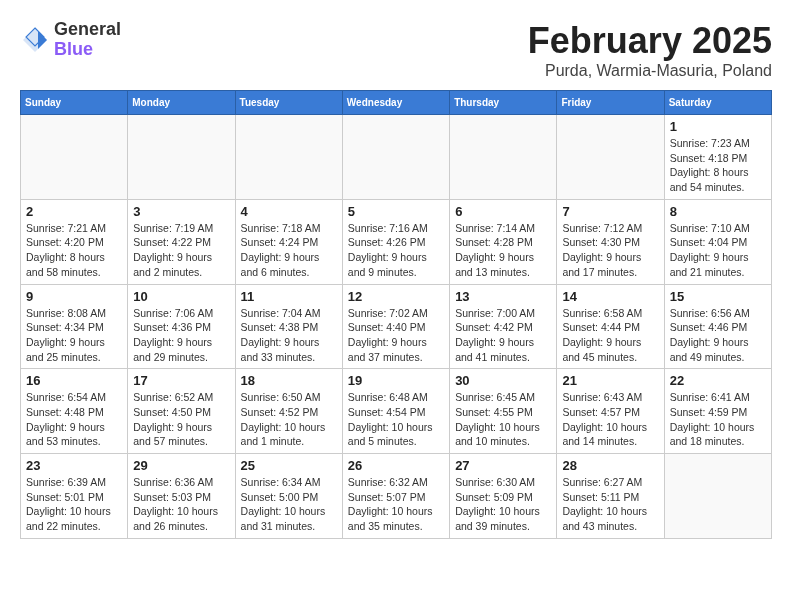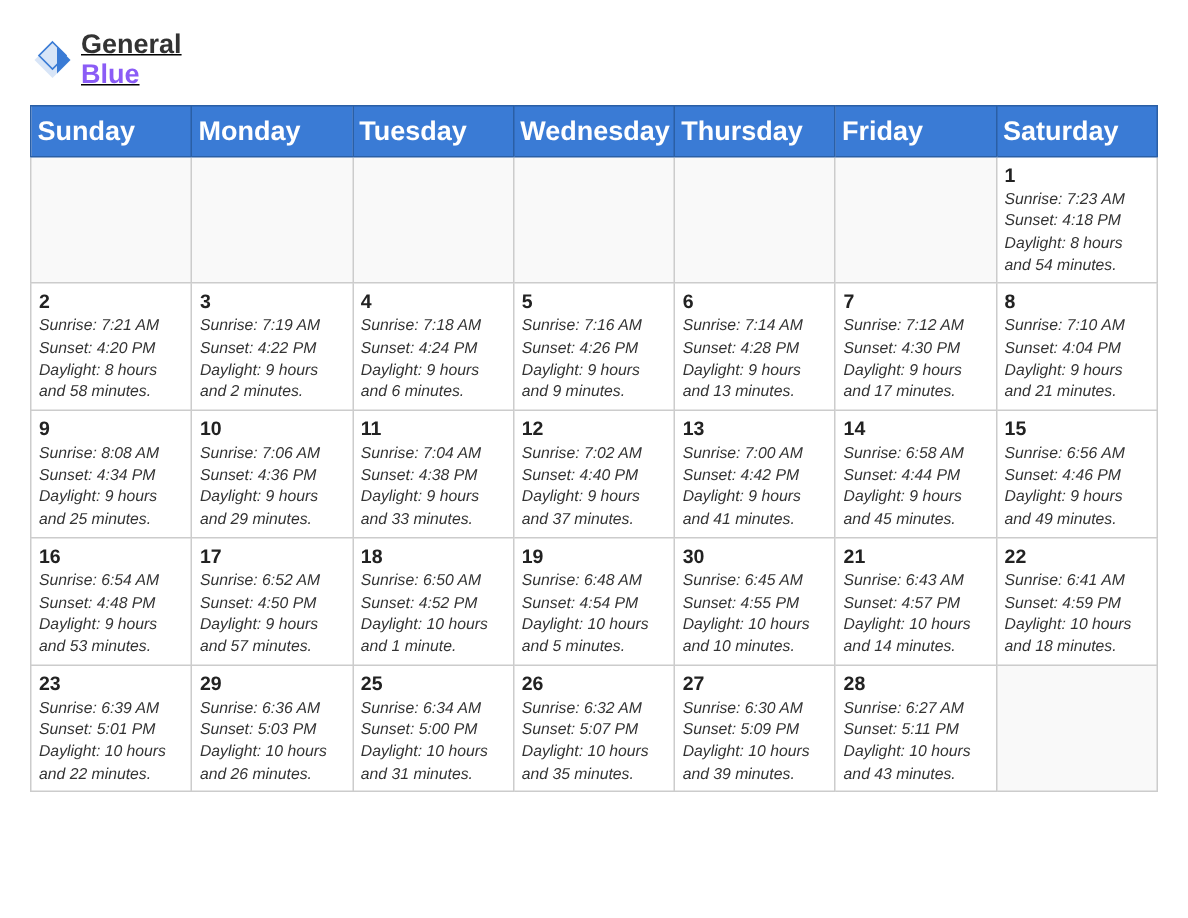--- a/index.html
+++ b/index.html
@@ -18,21 +18,20 @@
     }
     .logo {
       display: flex;
       align-items: center;
       gap: 4px;
     }
     .logo-text {
       font-size: 18px;
       font-weight: bold;
       line-height: 1.1;
-      text-decoration: underline;
     }
     .logo-general { color: #333; }
     .logo-blue { color: #8b5cf6; }
     .logo-icon {
       width: 30px;
       height: 30px;
     }
     .title-block {
       text-align: right;
     }
@@ -46,21 +45,21 @@
       color: #444;
     }
     table {
       width: 100%;
       border-collapse: collapse;
       table-layout: fixed;
     }
     th {
       background-color: #3a7bd5;
       color: #fff;
-      font-size: 18px;
+      font-size: 10px;
       font-weight: bold;
       padding: 6px 4px;
       text-align: left;
       border: 1px solid #2a5fa5;
     }
     td {
       border: 1px solid #ccc;
       vertical-align: top;
       padding: 4px 5px;
       height: 80px;
@@ -75,38 +74,41 @@
       font-size: 13px;
       font-weight: bold;
       color: #222;
       display: block;
       margin-bottom: 2px;
     }
     .day-info {
       font-size: 10.5px;
       color: #333;
       line-height: 1.4;
-      font-style: italic;
     }
   </style>
 </head>
 <body>
 
 <div class="header">
   <div class="logo">
     <svg class="logo-icon" viewBox="0 0 40 40">
       <polygon points="20,4 36,20 20,36 4,20" fill="#3a7bd5" opacity="0.2"></polygon>
       <polygon points="24,8 36,20 24,32" fill="#3a7bd5"></polygon>
       <polygon points="20,4 32,16 20,28 8,16" fill="none" stroke="#3a7bd5" stroke-width="1.5"></polygon>
     </svg>
     <div class="logo-text">
       <span class="logo-general">General</span><br>
       <span class="logo-blue">Blue</span>
     </div>
   </div>
+  <div class="title-block">
+    <div class="month-title">February 2025</div>
+    <div class="location">Purda, Warmia-Masuria, Poland</div>
+  </div>
 </div>
 
 <table>
   <thead>
     <tr>
     <th>Sunday</th>
         <th>Monday</th>
         <th>Tuesday</th>
         <th>Wednesday</th>
         <th>Thursday</th>

